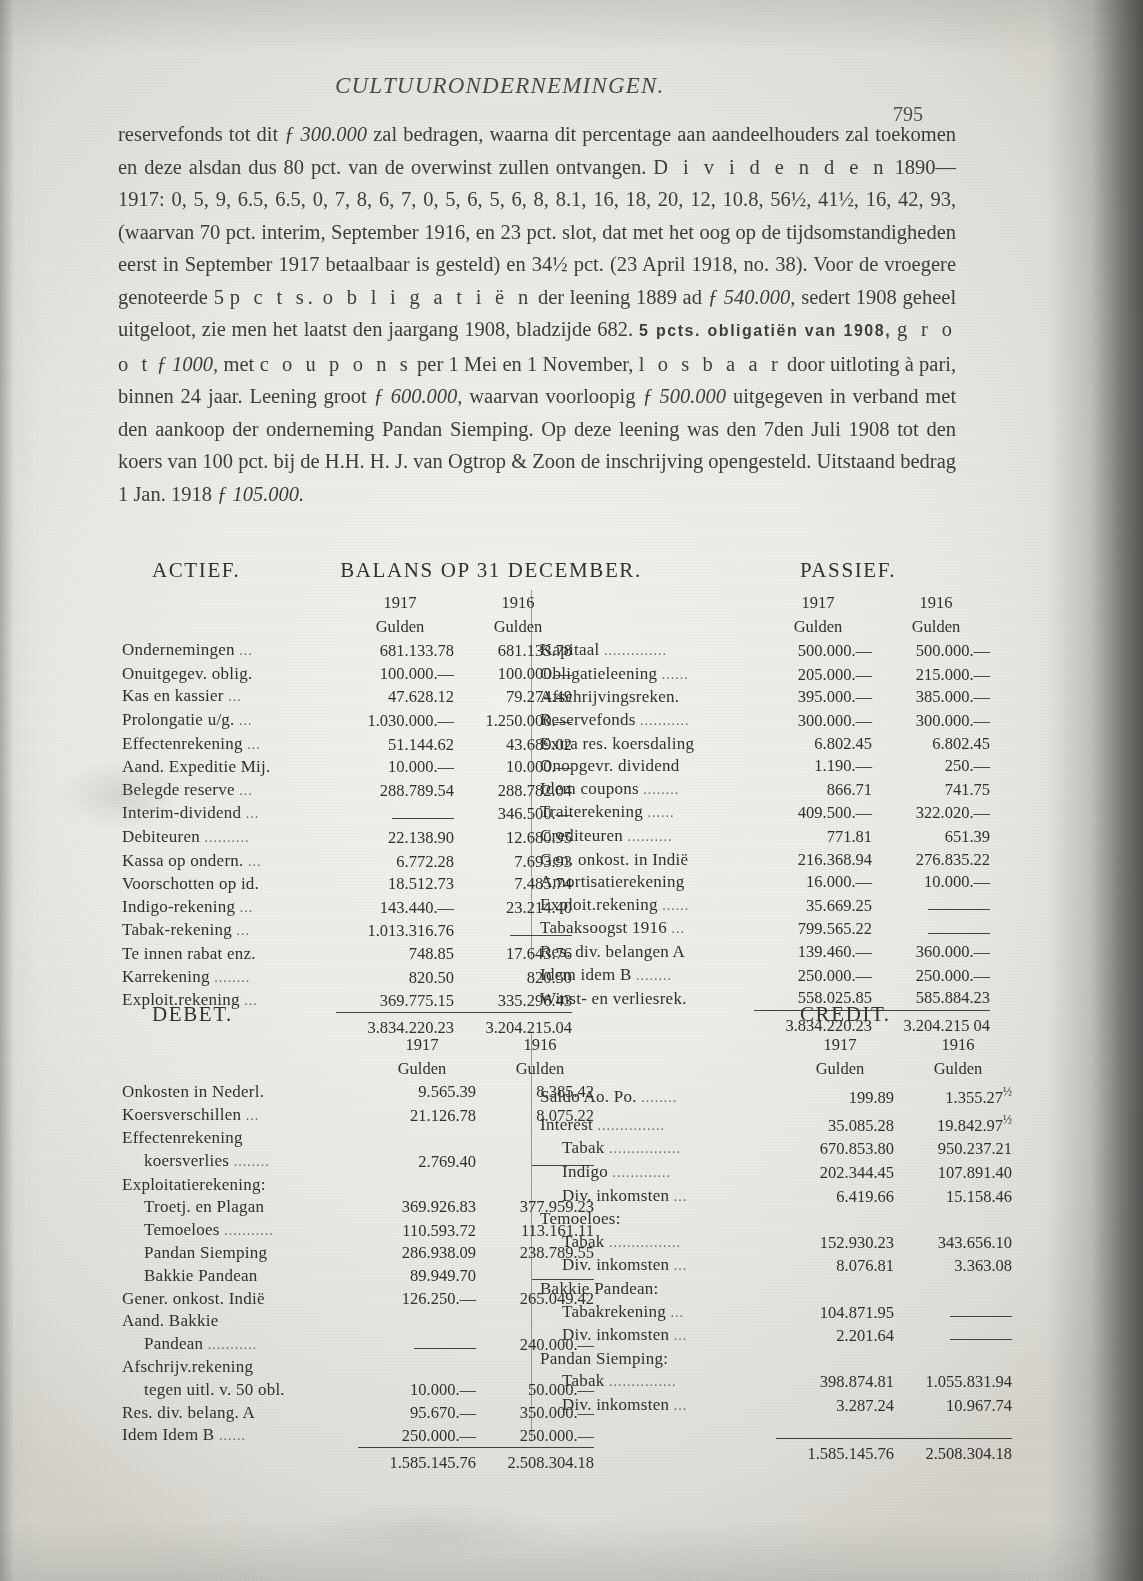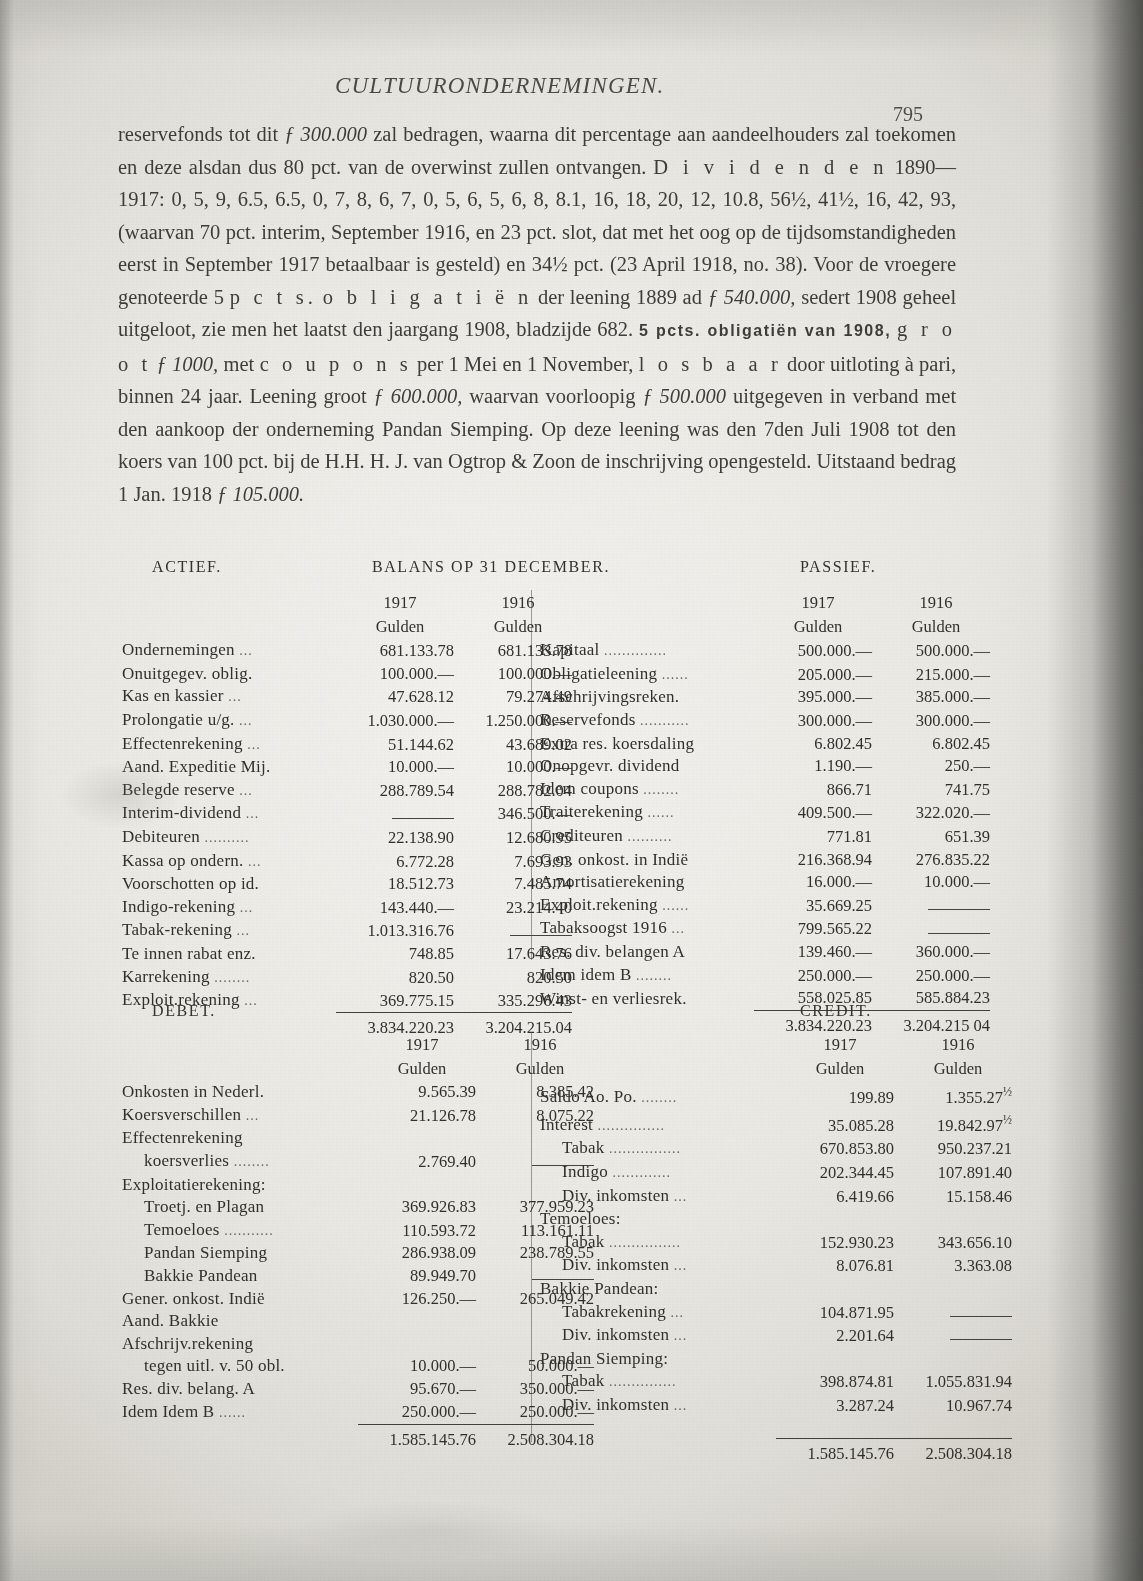--- a/index.html
+++ b/index.html
@@ -27,21 +27,21 @@
   .hdr .pno{position:absolute;left:893px;top:2px;font-size:20px;color:#3a3a37;opacity:.88;margin-top:28px;}
 
   
   .para{position:absolute;left:118px;top:118px;width:838px;font-size:20.5px;line-height:32.5px;
         text-align:justify;color:#31312e;opacity:.93;}
   .para .sp{letter-spacing:4px;}
   .para .bold{font-family:"Liberation Sans",sans-serif;font-weight:bold;letter-spacing:1.5px;font-size:16px;}
   .para .f{font-style:italic;}
 
   
-  .sechead{position:absolute;width:1000px;height:24px;font-size:16px;letter-spacing:1.6px;color:#33332f;}
+  .sechead{position:absolute;width:1000px;height:24px;font-size:21px;letter-spacing:1.6px;color:#33332f;}
   .sechead .l{position:absolute;left:152px;}
   .sechead .c{position:absolute;left:276px;width:430px;text-align:center;}
   .sechead .r{position:absolute;left:800px;}
 
   
   .tbl{position:absolute;font-size:17px;line-height:22.6px;color:#30302d;}
   table{border-collapse:collapse;}
   td{padding:0;vertical-align:bottom;white-space:nowrap;}
   .lbl{width:214px;font-size:17px;letter-spacing:.25px;}
   .lbl.ind{padding-left:22px;}
@@ -384,20 +384,25 @@
             <td class="lbl">Gener. onkost. Indië</td>
             <td class="num">126.250.—</td>
             <td class="num">265.049.42</td>
           </tr>
           <tr>
             <td class="lbl">Aand. Bakkie</td>
             <td class="num"></td>
             <td class="num"></td>
           </tr>
           <tr>
+            <td class="lbl ind">Pandean<span class="dots"> ...........</span></td>
+            <td class="num"><span class="dash"></span></td>
+            <td class="num">240.000.—</td>
+          </tr>
+          <tr>
             <td class="lbl">Afschrijv.rekening</td>
             <td class="num"></td>
             <td class="num"></td>
           </tr>
           <tr>
             <td class="lbl ind">tegen uitl. v. 50 obl.</td>
             <td class="num">10.000.—</td>
             <td class="num">50.000.—</td>
           </tr>
           <tr>

